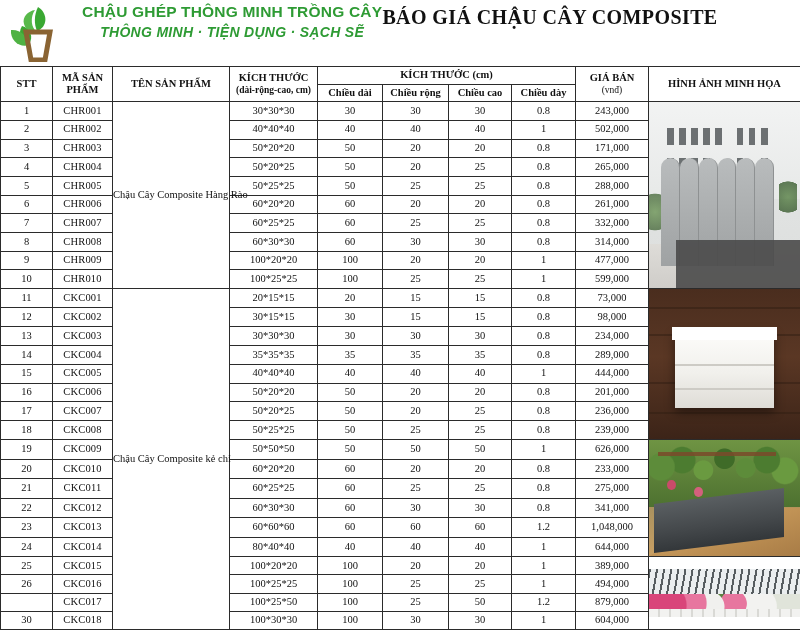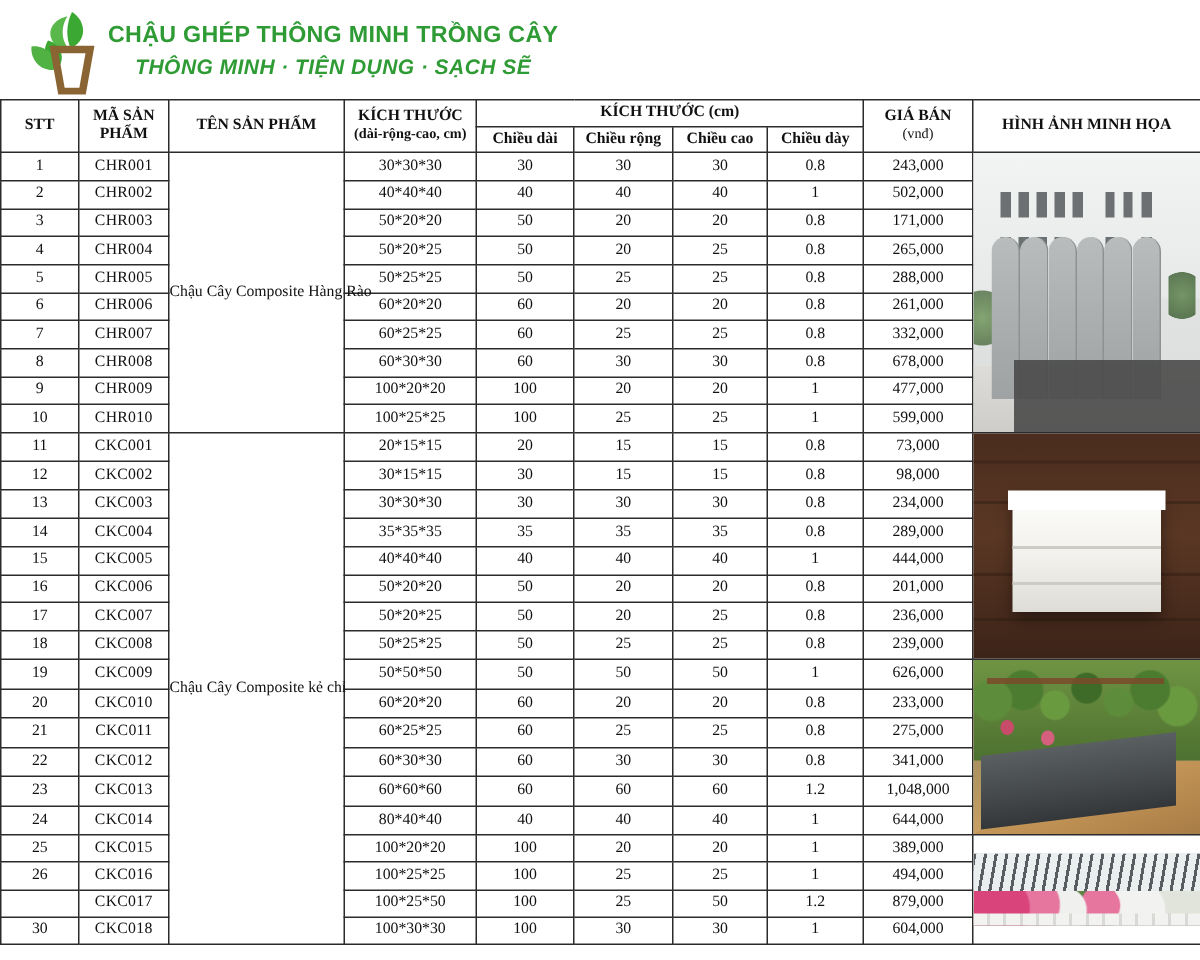--- a/index.html
+++ b/index.html
@@ -16,24 +16,25 @@
   }
 
   
   .header {
     position: relative;
     height: 66px;
     width: 800px;
   }
   .brand-block {
     position: absolute;
-    left: 10px; top: 4px;
+    left: 0; top: 4px;
     width: 320px; height: 60px;
     display: flex;
-    align-items: center;
+    align-items: flex-start;
+    gap: 20px;
   }
   .logo {
     position: relative;
     width: 56px; height: 58px;
     flex: 0 0 56px;
     margin-left: 4px;
   }
   .logo svg { display: block; }
   .brand-text {
     margin-left: 2px;
@@ -267,20 +268,21 @@
           <path d="M22 28 L46 28 L41 56 L27 56 Z" fill="none" stroke="#8a6433" stroke-width="5"></path>
         </svg>
       </div>
       <div class="brand-text">
         <div class="brand-name">CHẬU GHÉP THÔNG MINH TRỒNG CÂY</div>
         <div class="brand-tagline">THÔNG MINH · TIỆN DỤNG · SẠCH SẼ</div>
       </div>
     </div>
 
     <div class="title-block">
+      <div class="doc-title">BÁO GIÁ CHẬU CÂY COMPOSITE</div>
     </div>
   </div>
 
   <table class="price">
     <colgroup>
       <col style="width:52px">
       <col style="width:60px">
       <col style="width:117px">
       <col style="width:88px">
       <col style="width:65px">
@@ -417,21 +419,21 @@
           <td class="c-price">332,000</td>
         </tr>
         <tr>
           <td class="c-stt">8</td>
           <td class="c-code">CHR008</td>
           <td class="c-dim">60*30*30</td>
           <td class="c-dim">60</td>
           <td class="c-dim">30</td>
           <td class="c-dim">30</td>
           <td class="c-dim">0.8</td>
-          <td class="c-price">678,000</td>
+          <td class="c-price">314,000</td>
         </tr>
         <tr>
           <td class="c-stt">9</td>
           <td class="c-code">CHR009</td>
           <td class="c-dim">100*20*20</td>
           <td class="c-dim">100</td>
           <td class="c-dim">20</td>
           <td class="c-dim">20</td>
           <td class="c-dim">1</td>
           <td class="c-price">477,000</td>

